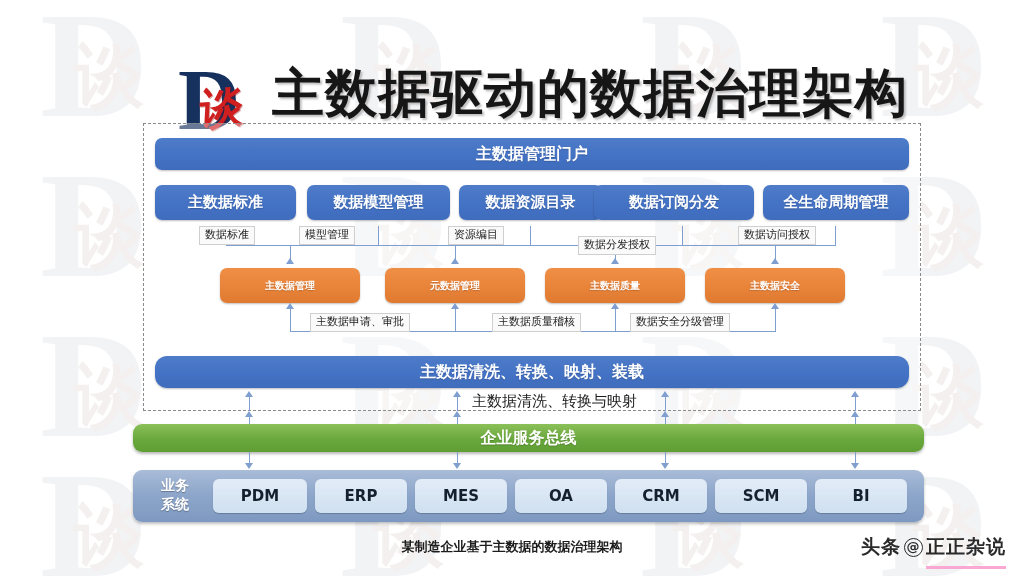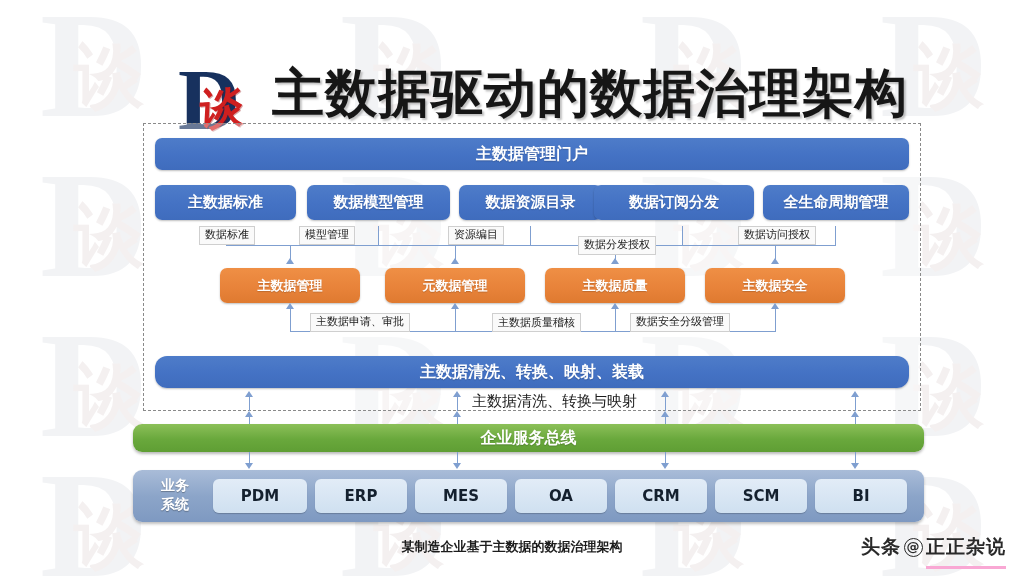--- a/index.html
+++ b/index.html
@@ -83,21 +83,21 @@
 
   #portal{left:155px;top:138px;width:754px;height:32px;font-size:16px;}
 
   .toprow-box{top:185px;height:35px;font-size:15px;}
   #tb0{left:155px;width:141px;}
   #tb1{left:307px;width:143px;}
   #tb2{left:459px;width:143px;}
   #tb3{left:594px;width:160px;}
   #tb4{left:763px;width:146px;}
 
-  .orow-box{top:268px;height:35px;font-size:13px;}
+  .orow-box{top:268px;height:35px;font-size:10px;}
   #ob0{left:220px;width:140px;}
   #ob1{left:385px;width:140px;}
   #ob2{left:545px;width:140px;}
   #ob3{left:705px;width:140px;}
 
   #etl{left:155px;top:356px;width:754px;height:32px;font-size:16px;border-radius:12px;}
 
   #esb{
     left:133px;top:424px;width:791px;height:28px;
     border-radius:9px;
@@ -267,21 +267,21 @@
     <div class="uparrow" style="left:451px;top:303px;"></div>
     <div class="uparrow" style="left:611px;top:303px;"></div>
     <div class="uparrow" style="left:771px;top:303px;"></div>
     <div class="vline" style="left:290px;top:309px;height:22px;"></div>
     <div class="vline" style="left:455px;top:309px;height:22px;"></div>
     <div class="vline" style="left:615px;top:309px;height:22px;"></div>
     <div class="vline" style="left:775px;top:309px;height:22px;"></div>
     <div class="hline" style="left:290px;top:331px;width:486px;"></div>
 
     <div class="lbl" style="left:310px;top:313px;">主数据申请、审批</div>
-    <div class="lbl" style="left:492px;top:313px;font-family:Liberation Serif, serif;">主数据质量稽核</div>
+    <div class="lbl" style="left:492px;top:313px;">主数据质量稽核</div>
     <div class="lbl" style="left:630px;top:313px;">数据安全分级管理</div>
   </div>
 
   <div class="bar blue" id="etl">主数据清洗、转换、映射、装载</div>
 
   <div class="conn">
     <div class="uparrow" style="left:245px;top:391px;"></div>
     <div class="vline" style="left:249px;top:397px;height:14px;"></div>
     <div class="uparrow" style="left:453px;top:391px;"></div>
     <div class="vline" style="left:457px;top:397px;height:14px;"></div>

